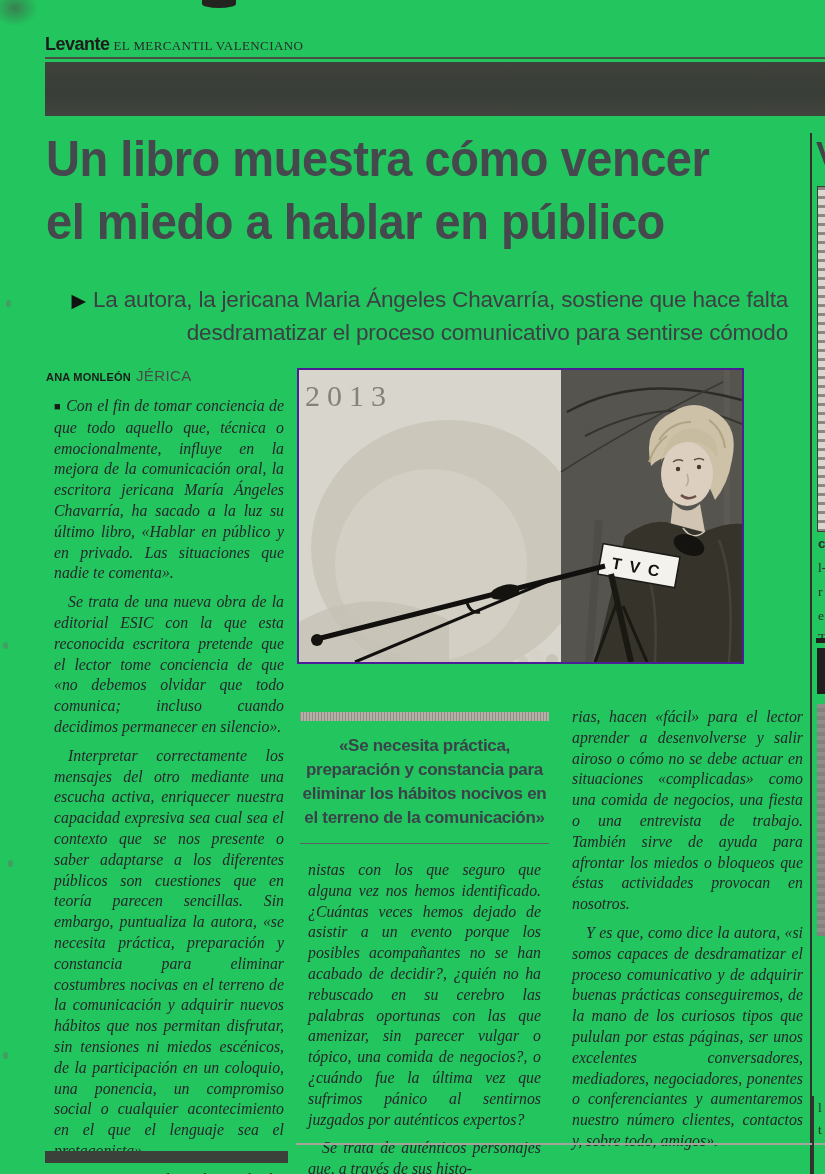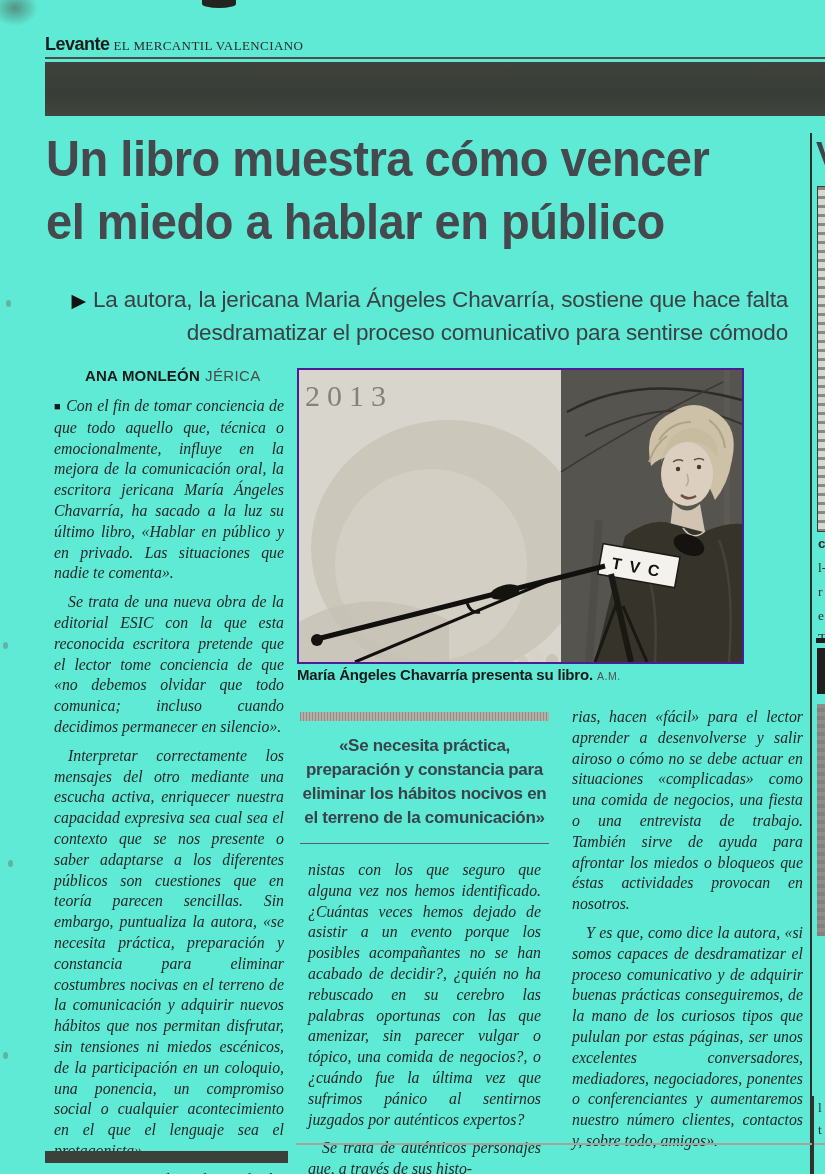--- a/index.html
+++ b/index.html
@@ -1,36 +1,36 @@
 <!DOCTYPE html>
 <html><head>
 <meta charset="utf-8">
 <style>
   html,body{margin:0;padding:0;background:#b8b5ae;}
-  .page{position:relative;width:825px;height:1174px;background:#5eead4;overflow:hidden;
+  .page{position:relative;width:825px;height:1174px;background:#22c55e;overflow:hidden;
         font-family:"Liberation Sans",sans-serif;color:#25262a;}
   
   .smudge-tl{position:absolute;left:-8px;top:-10px;width:46px;height:36px;background:radial-gradient(closest-side,#4a4a43,rgba(74,74,67,0));opacity:.55;}
   .blob-top{position:absolute;left:202px;top:0;width:34px;height:8px;background:#23241f;border-radius:0 0 60% 60%;}
   .speck{position:absolute;width:5px;height:7px;background:#6f6d65;opacity:.45;border-radius:50%;}
   
   .masthead{position:absolute;left:45px;top:34px;white-space:nowrap;}
   .mh-brand{font-size:18px;font-weight:700;letter-spacing:-0.5px;color:#1c1d1b;}
   .mh-sub{font-family:"Liberation Serif",serif;font-size:13px;color:#2a2b28;letter-spacing:.4px;margin-left:4px;}
   .mh-rule{position:absolute;left:45px;top:57px;width:780px;height:2px;background:#4d4d47;}
   .band{position:absolute;left:45px;top:62px;width:780px;height:54px;background:linear-gradient(180deg,#3e423b 0%,#393d37 60%,#41453e 100%);}
   
   .headline{position:absolute;left:46px;top:128px;color:#45484c;font-weight:700;font-size:50px;
             line-height:63px;letter-spacing:-0.5px;transform:scaleX(.94);transform-origin:left top;white-space:nowrap;}
   
   .subhead{position:absolute;left:46px;top:284px;width:742px;font-size:22.5px;line-height:32px;color:#3c4044;letter-spacing:-0.2px;text-align:right;}
   .subhead .tri{color:#121311;font-size:19px;margin-right:7px;}
   
   .byline{position:absolute;left:46px;top:367px;}
-  .by-author{font-size:15px;font-weight:700;color:#1b1c1a;letter-spacing:.2px;margin-left:39px;}
+  .by-author{font-size:11px;font-weight:700;color:#1b1c1a;letter-spacing:.2px;}
   .by-loc{font-size:15px;color:#4a4b48;margin-left:5px;letter-spacing:.4px;}
   
   .col{position:absolute;font-family:"Liberation Serif",serif;font-size:15.8px;line-height:20.8px;
        text-align:justify;color:#26272b;}
   .col p{margin:8px;font-style:italic;}
   .col p.ind{text-indent:14px;}
   .sqmark{color:#1a1b18;font-size:11px;margin-right:5px;position:relative;top:-1px;}
   .col1{left:46px;top:388px;width:246px;}
   .col2{left:300px;top:712px;width:249px;}
   .col3{left:564px;top:699px;width:247px;}
@@ -146,23 +146,20 @@
       <path d="M168,233 q4,11 13,9" stroke="#14130f" stroke-width="3" fill="none"></path>
       <circle cx="18" cy="270" r="6" fill="#14130f"></circle>
       <path d="M312,204 L332,292" stroke="#191813" stroke-width="6"></path>
       <path d="M296,292 L318,232 M348,292 L324,236" stroke="#191813" stroke-width="3"></path>
 
       <circle cx="238" cy="286" r="7" fill="#d6d2c8"></circle>
       <circle cx="253" cy="290" r="6" fill="#c9c4b8"></circle>
       <circle cx="224" cy="291" r="5" fill="#cfcabe"></circle>
     </svg>
   </div>
-  <div class="caption">
-    <span>María Ángeles Chavarría presenta su libro.</span><span class="cap-credit">A.M.</span>
-  </div>
 
   <div class="col col2">
     <div class="pq-bar"></div>
     <div class="pq-text">«Se necesita práctica, preparación y constancia para eliminar los hábitos nocivos en el terreno de la comunicación»</div>
     <hr class="pq-rule">
     <p class="body-after-quote">nistas con los que seguro que alguna vez nos hemos identificado. ¿Cuántas veces hemos dejado de asistir a un evento porque los posibles acompañantes no se han acabado de decidir?, ¿quién no ha rebuscado en su cerebro las palabras oportunas con las que amenizar, sin parecer vulgar o tópico, una comida de negocios?, o ¿cuándo fue la última vez que sufrimos pánico al sentirnos juzgados por auténticos expertos?</p>
     <p class="ind">Se trata de auténticos personajes que, a través de sus histo-</p>
   </div>
 
   <div class="col col3">

